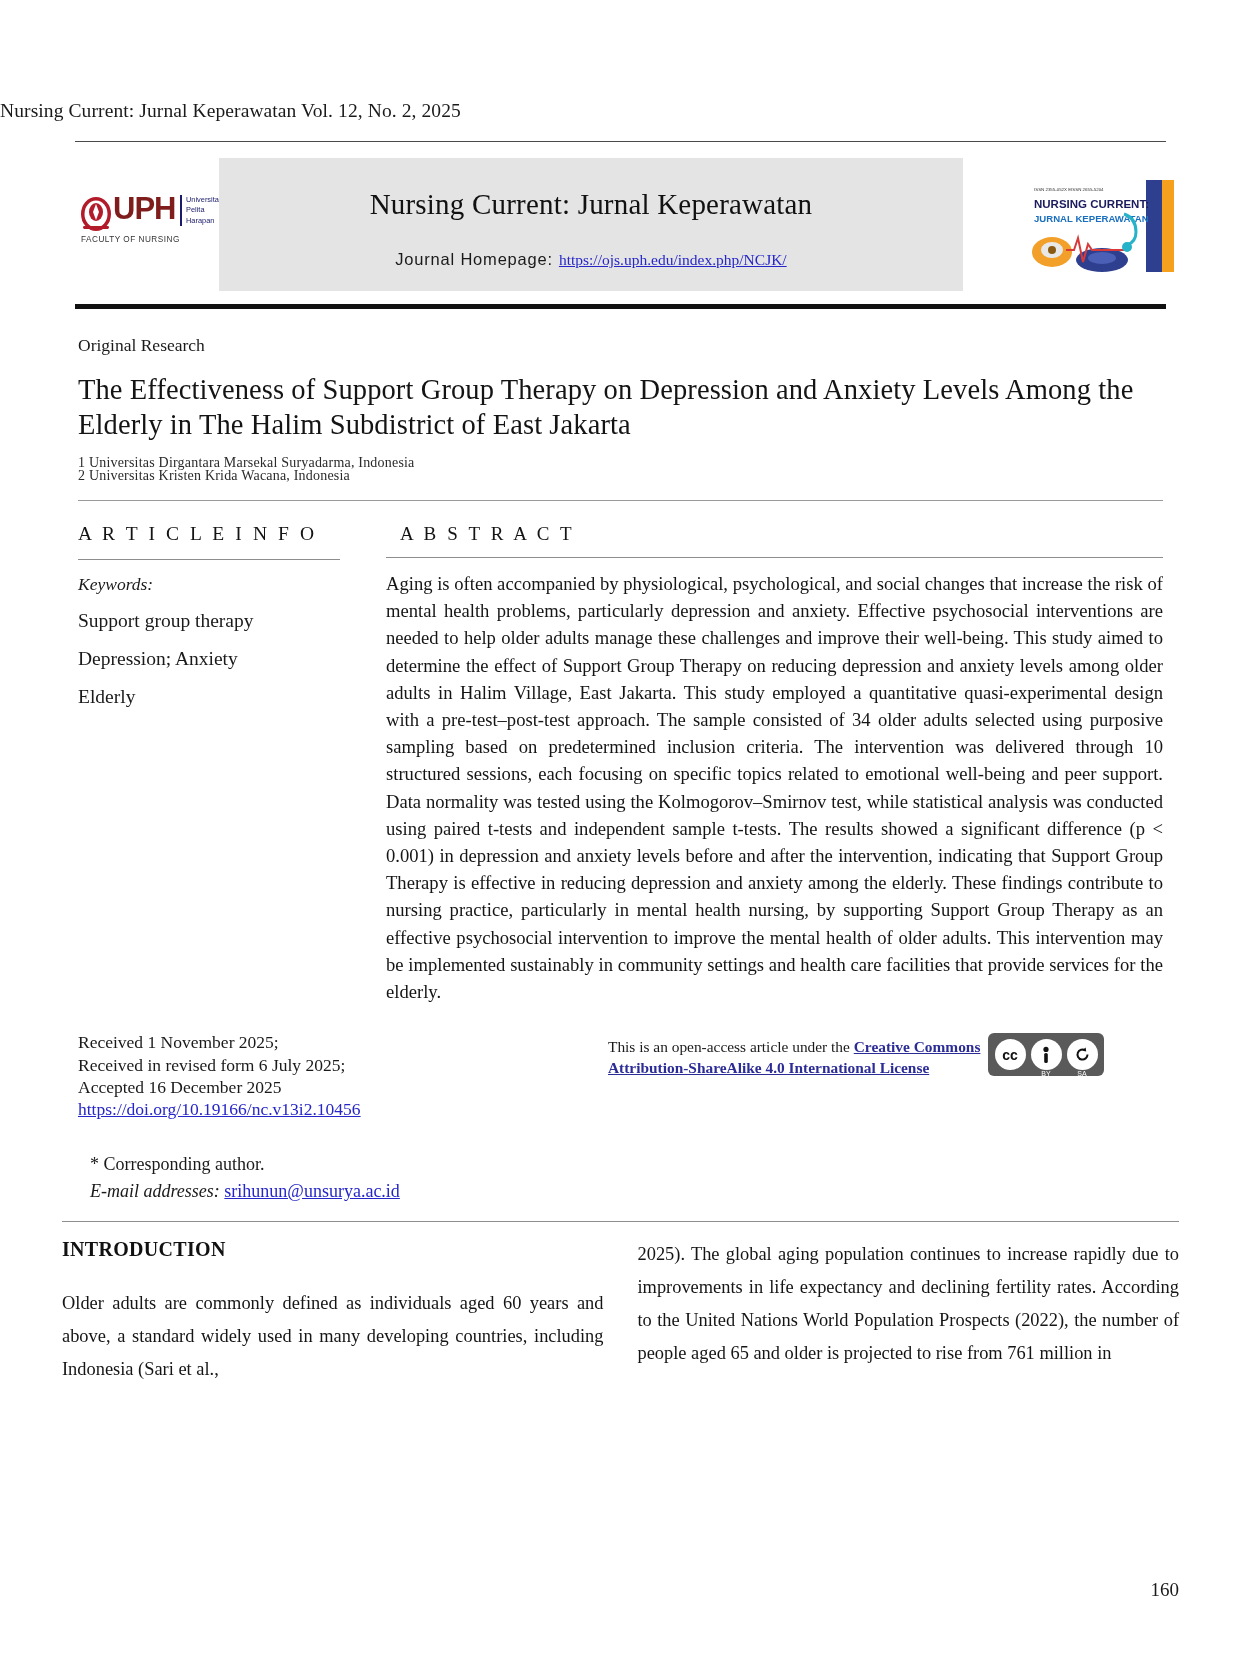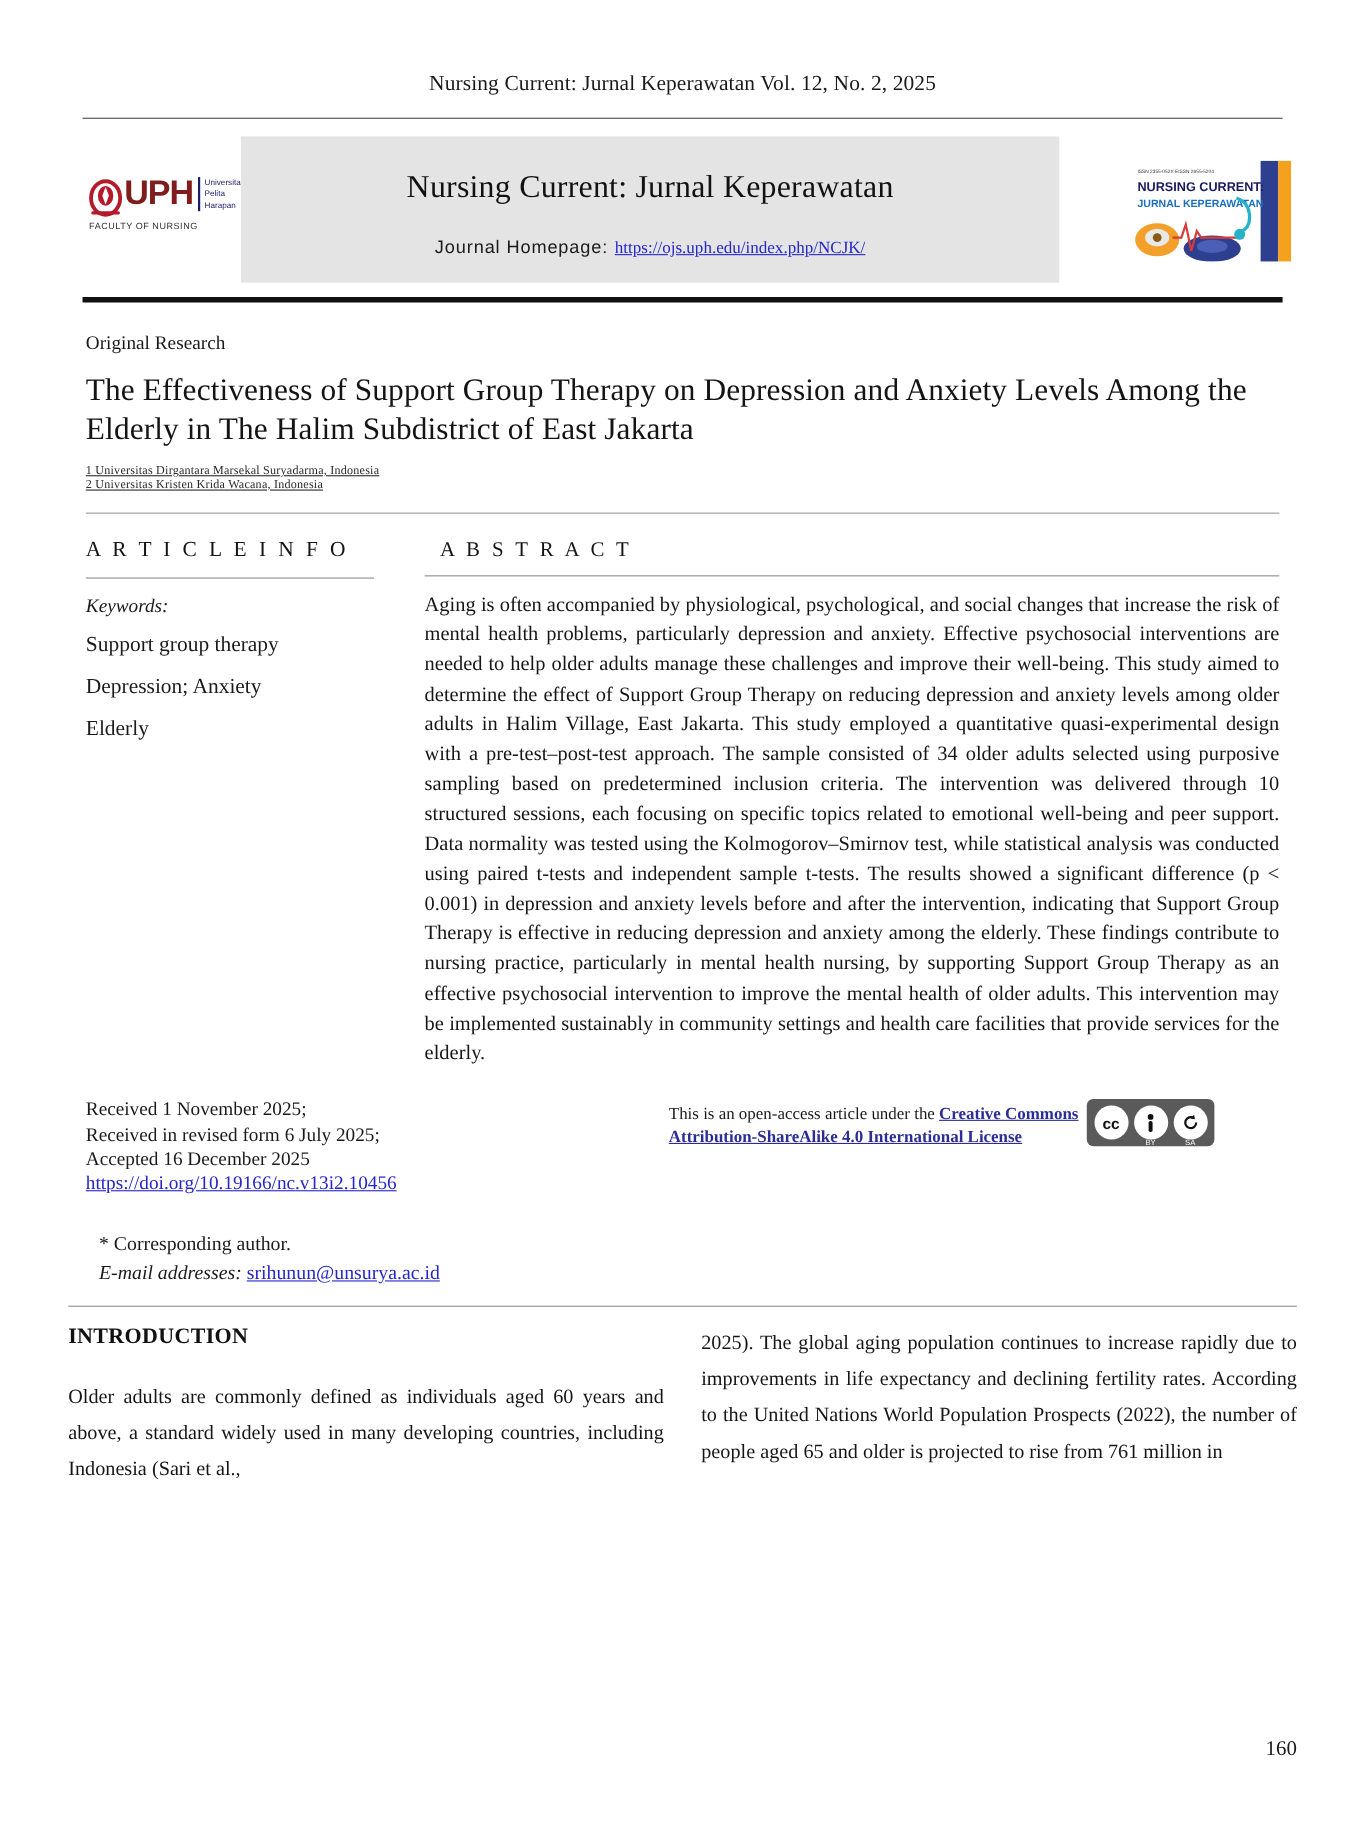--- a/index.html
+++ b/index.html
@@ -16,24 +16,23 @@
 
   .page {
     position: relative;
     width: 1241px;
     height: 1655px;
     padding: 0;
   }
 
   
   .running-head {
-    text-align: center;
     font-size: 19.5px;
     letter-spacing: 0.1px;
-    padding-top: 66px;
+    padding-top: 100px;
     color: #1a1a1a;
   }
   .rule-top {
     margin: 19px 75px 0 75px;
     border-top: 1.6px solid #4a4a4a;
   }
 
   
   .banner-wrap {
     position: relative;
@@ -153,25 +152,24 @@
   .authors {
     margin: 14px 78px 0 78px;
     font-size: 20.5px;
     line-height: 37px;
     color: #151515;
   }
   .authors sup { font-size: 12px; vertical-align: super; }
 
   .affils {
     margin: 14px 78px 0 78px;
-    font-size: 11px;
+    font-size: 14px;
     line-height: 13px;
     color: #2a2a2a;
     letter-spacing: 0.2px;
-    text-decoration: underline;
   }
 
   .rule-thin-1 {
     margin: 18px 78px 0 78px;
     border-top: 1px solid #9a9a9a;
   }
 
   
   .cols {
     display: flex;

